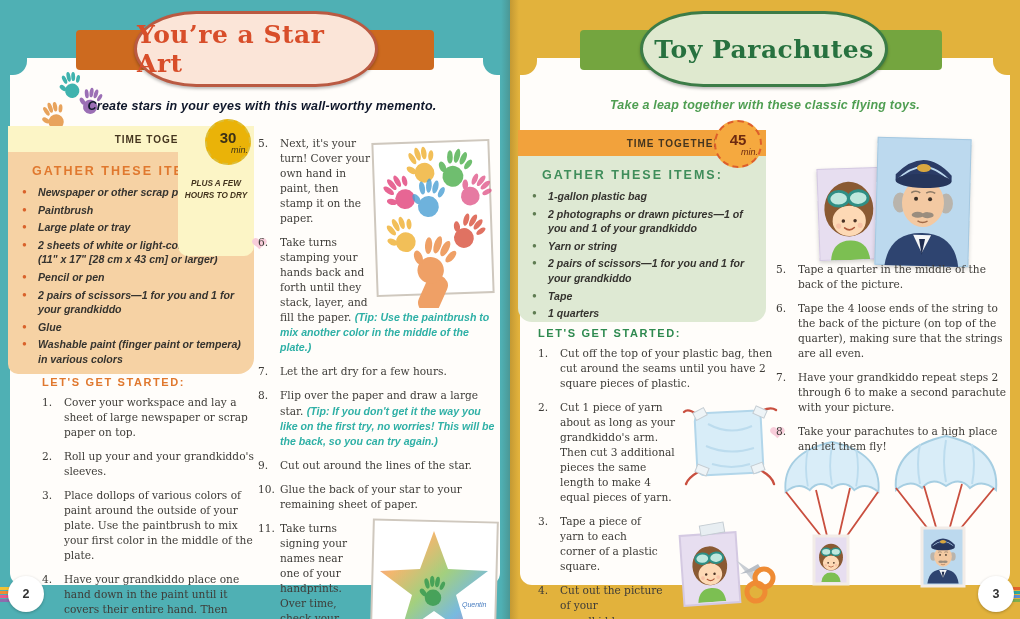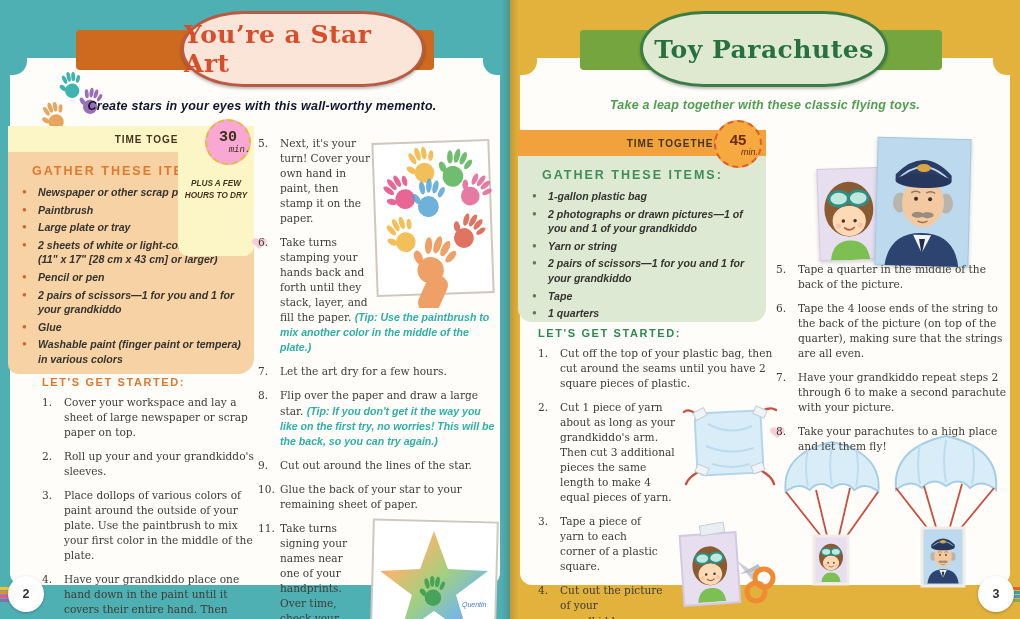--- a/index.html
+++ b/index.html
@@ -17,21 +17,21 @@
   .right .notch { background:#e2b23c; }
   .notch.tl { left:-1px; top:-1px; border-bottom-right-radius:14px; }
   .notch.tr { right:-1px; top:-1px; border-bottom-left-radius:14px; }
 
   
   .ribbon { position:absolute; top:30px; height:40px; border-radius:4px; z-index:2; }
   .left  .ribbon { left:76px; width:358px; background:#cd6a1f; }
   .right .ribbon { left:70px; width:362px; background:#74a53f; }
   .badge-plate { position:absolute; top:11px; height:76px; z-index:3; display:flex; align-items:center; justify-content:center;
                  border-radius:46%/90%; box-shadow:0 2px 3px rgba(0,0,0,.25); }
-  .left  .badge-plate { left:134px; width:244px; background:#fbe5d8; border:3px solid #ba5a42;margin-left:47px; }
+  .left  .badge-plate { left:134px; width:244px; background:#fbe5d8; border:3px solid #ba5a42; }
   .right .badge-plate { left:130px; width:248px; background:#dfe9cf; border:3px solid #3c7c47; }
   .page-title { font-family:"DejaVu Serif", serif; font-weight:bold; font-size:25px; letter-spacing:.5px; }
   .left  .page-title { color:#d84e2a; }
   .right .page-title { color:#27713f; }
 
   .tagline { position:absolute; z-index:3; font-style:italic; font-size:12.5px; font-weight:bold; text-align:center; letter-spacing:.2px; }
   .left  .tagline { left:84px; top:99px; width:356px; color:#0f172a; }
   .right .tagline { left:60px; top:98px; width:390px; color:#4f9e52; }
 
   .hand-trio { position:absolute; left:36px; top:70px; z-index:3; }
@@ -52,21 +52,21 @@
   .right .gather-heading { color:#3f8d5a; }
   .items { list-style:none; }
   .items li { position:relative; padding-left:16px; font-style:italic; font-weight:bold; font-size:10.6px; line-height:1.38; color:#35332f; margin-bottom:3px; }
   .items li::before { content:"●"; position:absolute; left:0; top:1px; font-size:8px; }
   .left  .items li::before { color:#d9622b; }
   .right .items li::before { color:#5f7c52; }
 
   .side-note { position:absolute; top:0; right:0; width:76px; height:130px; background:#fcf5c6; border-radius:0 0 10px 10px; z-index:4; }
   .side-note .note { position:absolute; top:52px; left:0; width:100%; text-align:center; font-size:8.2px; font-style:italic; font-weight:bold; color:#44351f; line-height:1.45; }
   .min-badge { position:absolute; z-index:5; border-radius:50%; display:flex; flex-direction:column; align-items:center; justify-content:center; }
-  .left  .min-badge { top:-7px; right:3px; width:46px; height:46px; background:#f9a8d4; border:2px dashed #dcbd37; color:#3c3117;font-family:Liberation Mono, monospace; }
+  .left  .min-badge { top:-7px; right:3px; width:46px; height:46px; background:#eab308; border:2px dashed #dcbd37; color:#3c3117; }
   .right .min-badge { top:-10px; right:4px; width:48px; height:48px; background:#f5a93f; border:2px dashed #dd5e2a; color:#6d2a10; }
   .min-num { font-size:15px; font-weight:bold; line-height:1; }
   .min-unit { font-size:9px; font-style:italic; line-height:1; margin-top:1px;margin-left:23px; }
 
   .start-heading { position:absolute; z-index:3; font-size:11px; font-weight:bold; letter-spacing:1.6px; }
   .left  .start-heading { left:42px; top:376px; color:#e0782e; }
   .right .start-heading { left:28px; top:327px; color:#2f8a50; }
 
   .steps { position:absolute; z-index:3; font-family:"DejaVu Serif", serif; font-size:10.6px; line-height:1.42; color:#3e3c38; }
   .left  .steps.col1 { left:42px; top:395px; width:216px; }

